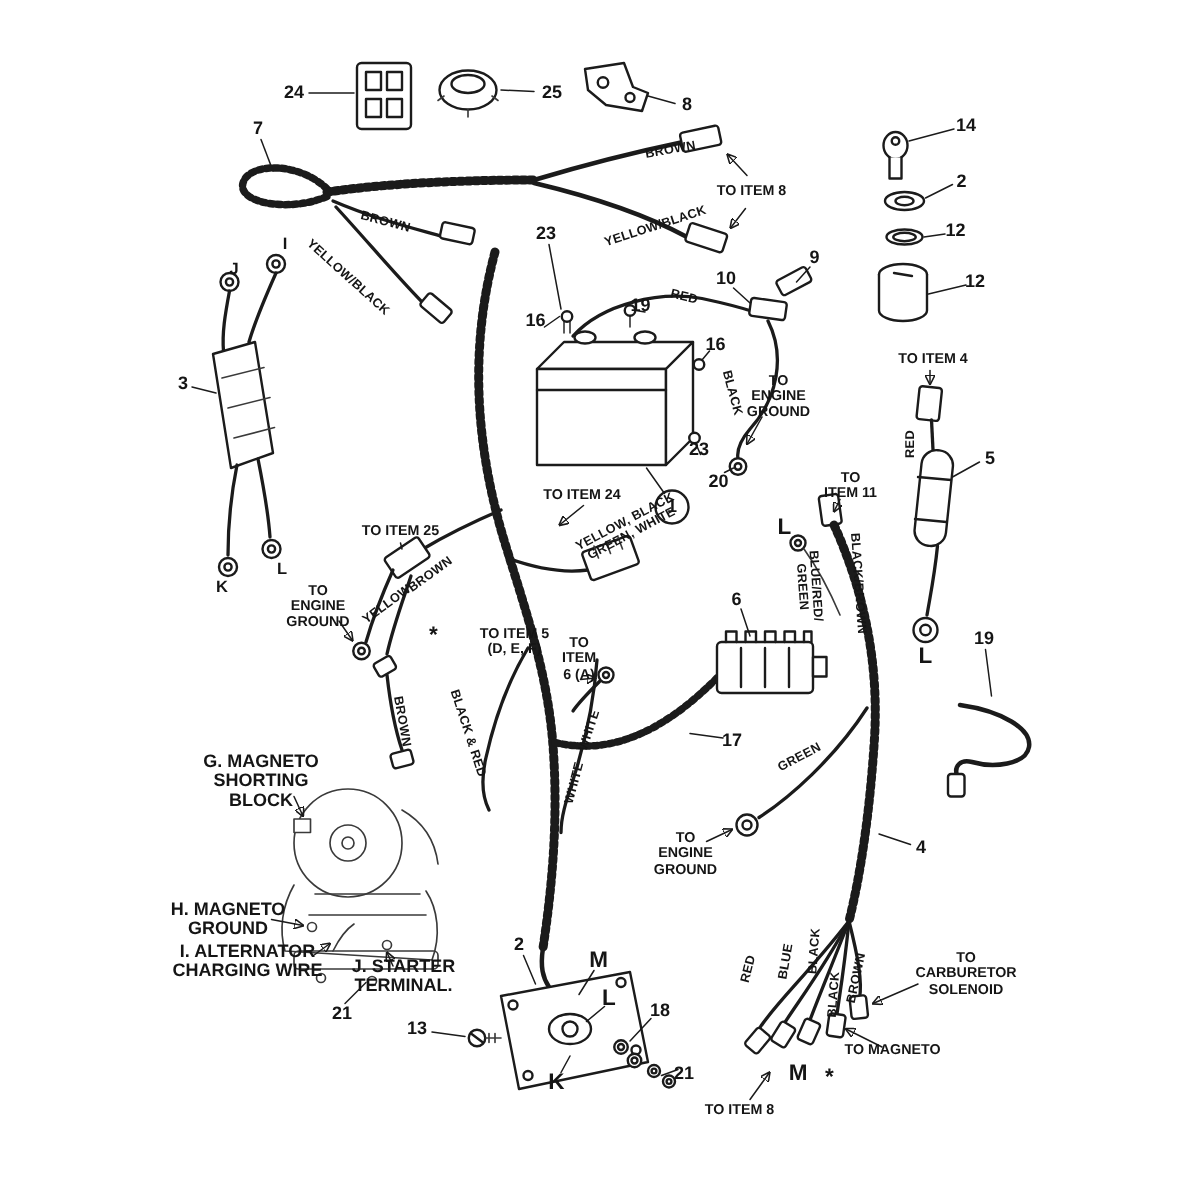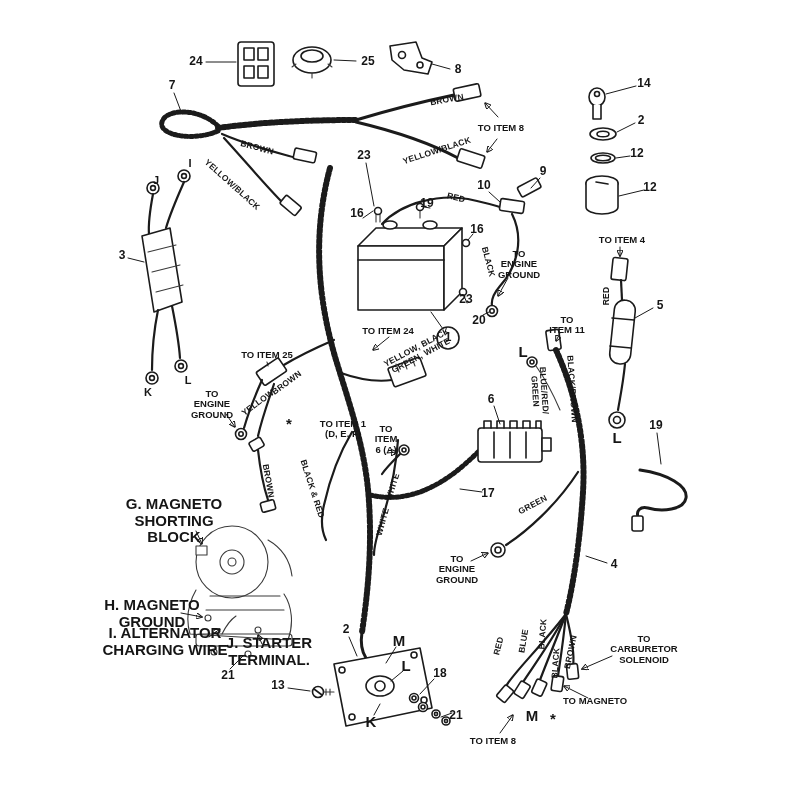--- a/index.html
+++ b/index.html
@@ -4,21 +4,21 @@
 <style>
   html,body{margin:0;padding:0;background:#fff;}
   .stage{position:relative;width:800px;height:800px;background:#fff;overflow:hidden;
          font-family:Liberation Sans, sans-serif;color:#111;}
   .stage svg{position:absolute;left:0;top:0;}
   .lbl{position:absolute;transform:translate(-50%,-50%) rotate(var(--r,0deg));
        font-weight:bold;color:#151515;white-space:pre-line;text-align:center;line-height:1.1;}
   .callout{font-size:12px;}
   .wire{font-size:8.5px;letter-spacing:.2px;}
   .dest{font-size:9.5px;}
-  .note{font-size:15px;}
+  .note{font-size:12px;}
   .marker{font-size:15px;}
   .marker-sm{font-size:11px;}
   
   .art path,.art rect,.art circle,.art ellipse,.art polygon,.art line{fill:none;stroke:#1b1b1b;stroke-width:1.6;stroke-linecap:round;stroke-linejoin:round;}
   .art .part{fill:#fff;}
   .art .hatch{stroke-dasharray:2.5 2.7;}
   .art .lead{stroke-width:1;}
   .art .thin{stroke-width:1.1;stroke:#3a3a3a;}
   .art .w2{stroke-width:2.2;}
   .art .w3{stroke-width:3;}
@@ -349,21 +349,21 @@
 ENGINE
 GROUND</div>
 <div class="lbl dest" style="left:622px;top:240px">TO ITEM 4</div>
 <div class="lbl dest" style="left:388px;top:331px">TO ITEM 24</div>
 <div class="lbl dest" style="left:567px;top:325px">TO
 ITEM 11</div>
 <div class="lbl dest" style="left:267px;top:355px">TO ITEM 25</div>
 <div class="lbl dest" style="left:212px;top:405px">TO
 ENGINE
 GROUND</div>
-<div class="lbl dest" style="left:343px;top:429px">TO ITEM 1
+<div class="lbl dest" style="left:343px;top:429px">TO ITEM 5
 (D, E, F)</div>
 <div class="lbl dest" style="left:386px;top:440px">TO
 ITEM
 6 (A)</div>
 <div class="lbl dest" style="left:457px;top:570px">TO
 ENGINE
 GROUND</div>
 <div class="lbl dest" style="left:644px;top:650px">TO
 CARBURETOR
 SOLENOID</div>

